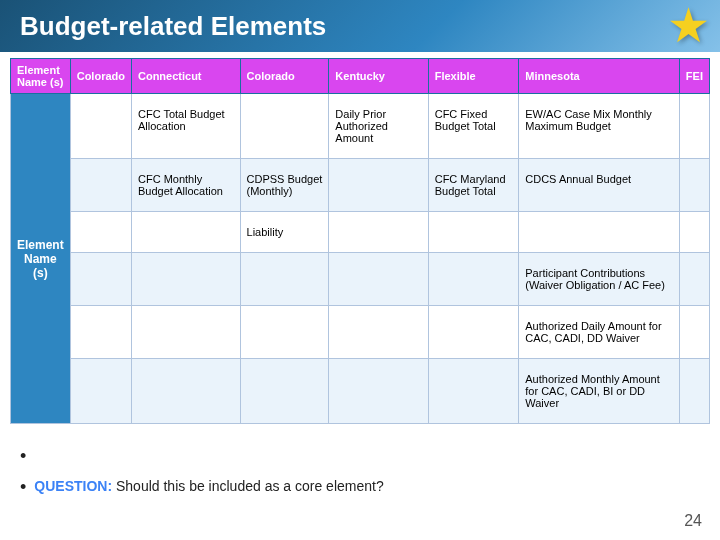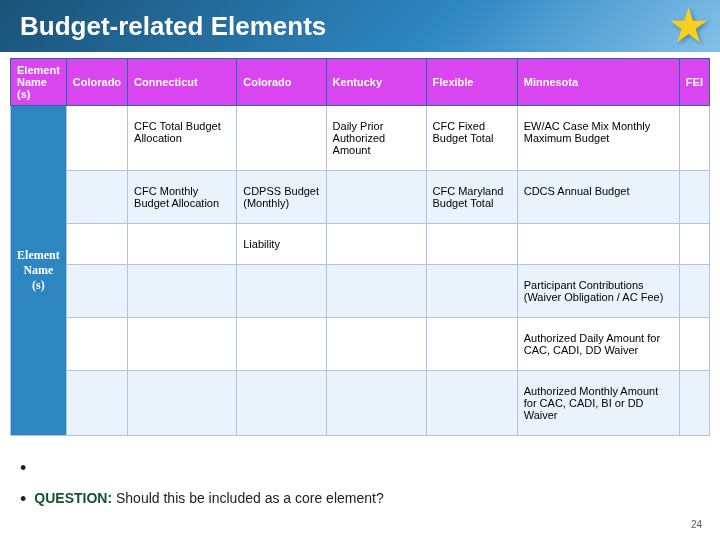--- a/index.html
+++ b/index.html
@@ -66,21 +66,20 @@
     }
     tr:nth-child(odd) td {
       background: #fff;
     }
 
     .col-element-name {
       background: #2e86c1 !important;
       color: #fff;
       font-weight: bold;
       width: 54px;
-      font-family: Liberation Serif, serif;
     }
 
     
     .bullets {
       padding: 14px 20px 10px 20px;
       font-size: 14px;
       color: #222;
       line-height: 1.6;
     }
     .bullet-item {
@@ -91,31 +90,31 @@
     .bullet-dot {
       color: #222;
       font-size: 18px;
       margin-right: 8px;
       line-height: 1.4;
     }
     .bullet-text {
       flex: 1;
     }
     .question-label {
-      color: #14532d;
+      color: #3b82f6;
       font-weight: bold;
       margin-top: 41px;
     }
 
     
     .page-number {
       position: absolute;
       bottom: 10px;
       right: 18px;
-      font-size: 10px;
+      font-size: 16px;
       color: #555;
     }
 
     .empty-td {
       min-height: 18px;
     }
   </style>
 </head>
 <body>
 

